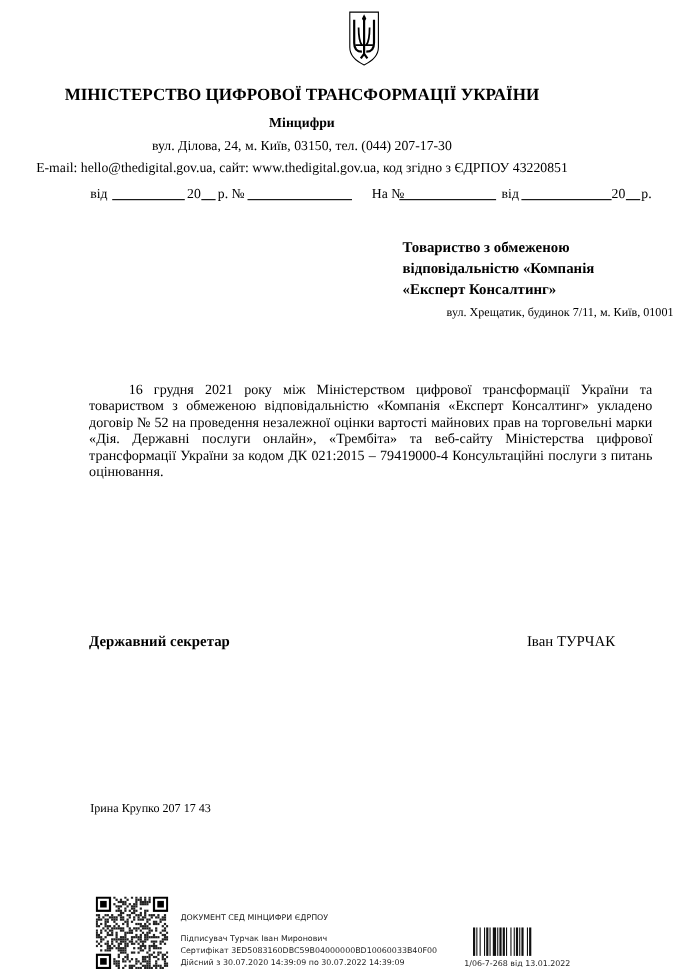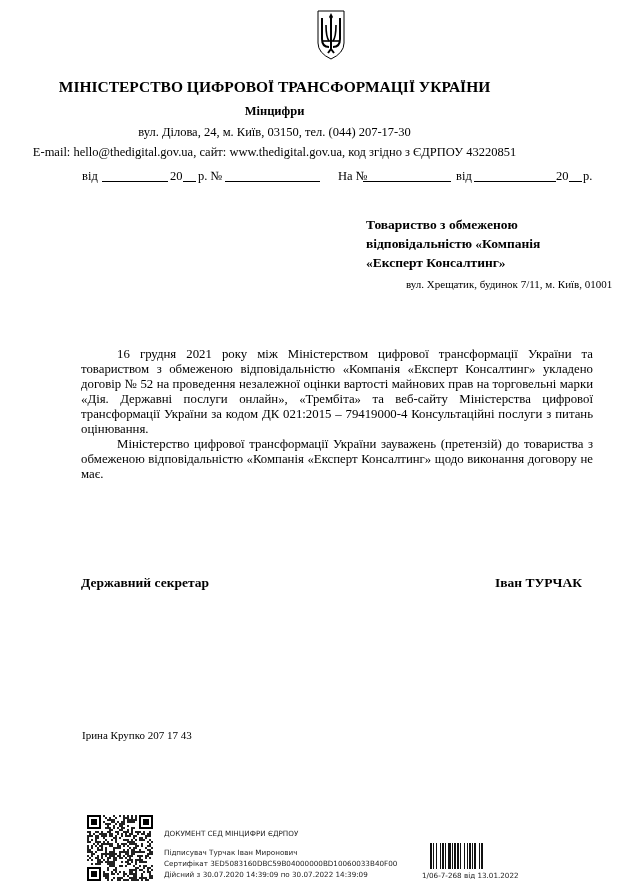--- a/index.html
+++ b/index.html
@@ -12,21 +12,21 @@
     #address-line { top: 107px; font-size: 12.5px; text-align: center; }
     #contacts-line { top: 127px; font-size: 12.5px; }
     .ref-row { top: 169px; font-size: 12.5px; left: 0; width: 623px; height: 20px; }
     .ref-row span { position: absolute; white-space: pre; }
     .uline { display: inline-block; border-bottom: 1px solid #000; height: 12px; vertical-align: baseline; }
     #recipient { left: 366px; top: 215px; width: 230px; font-weight: bold; font-size: 13.5px; line-height: 19px; }
     #recipient-addr { left: 366px; top: 277px; width: 230px; font-size: 11px; line-height: 15px; margin-left: 40px; }
     #body-text { left: 81px; top: 347px; width: 512px; font-size: 12.8px; line-height: 15px; text-align: justify; }
     #body-text p { margin: 0; text-indent: 36px; }
     #signer-title { left: 81px; top: 575px; font-weight: bold; font-size: 13.5px; }
-    #signer-name { left: 495px; top: 575px; font-weight: bold; font-size: 13.5px; text-align: right; }
+    #signer-name { left: 479px; top: 575px; font-weight: normal; font-size: 13.5px; text-align: right; }
     #executor { left: 82px; top: 729px; font-size: 11px; }
     #qr { left: 87px; top: 815px; width: 66px; height: 66px; }
     .sign-text { font-family: "DejaVu Sans", sans-serif; font-size: 7.2px; color: #222; white-space: nowrap; }
     #edms-title { left: 164px; top: 829px; }
     #signer-full { left: 164px; top: 848px; }
     #cert { left: 164px; top: 859px; }
     #valid { left: 164px; top: 870px; }
     #barcode { left: 430px; top: 843px; width: 88px; height: 26px; }
     #reg-number { left: 422px; top: 871px; }
   </style>
@@ -61,21 +61,20 @@
   <span style="left:556px">20</span>
   <span style="left:569px"><span class="uline" style="position:static;width:13px"></span></span>
   <span style="left:583px">р.</span>
 </div>
 
 <div id="recipient" class="abs">Товариство з обмеженою відповідальністю «Компанія «Експерт Консалтинг»</div>
 <div id="recipient-addr" class="abs">вул. Хрещатик, будинок 7/11, м. Київ, 01001</div>
 
 <div id="body-text" class="abs">
   <p>16 грудня 2021 року між Міністерством цифрової трансформації України та товариством з обмеженою відповідальністю «Компанія «Експерт Консалтинг» укладено договір № 52 на проведення незалежної оцінки вартості майнових прав на торговельні марки «Дія. Державні  послуги онлайн», «Трембіта» та веб-сайту Міністерства цифрової трансформації України за кодом ДК 021:2015 – 79419000-4 Консультаційні послуги з питань оцінювання.</p>
-  <p>Міністерство цифрової трансформації України зауважень (претензій) до товариства з обмеженою відповідальністю «Компанія «Експерт Консалтинг» щодо виконання договору не має.</p>
 </div>
 
 <div id="signer-title" class="abs">Державний секретар</div>
 <div id="signer-name" class="abs">Іван ТУРЧАК</div>
 
 <div id="executor" class="abs">Ірина Крупко  207 17 43</div>
 
 <svg id="qr" class="abs" viewBox="0 0 33 33">
     <rect x="0" y="8" width="1" height="1" fill="#222"></rect>
     <rect x="0" y="10" width="1" height="1" fill="#222"></rect>

